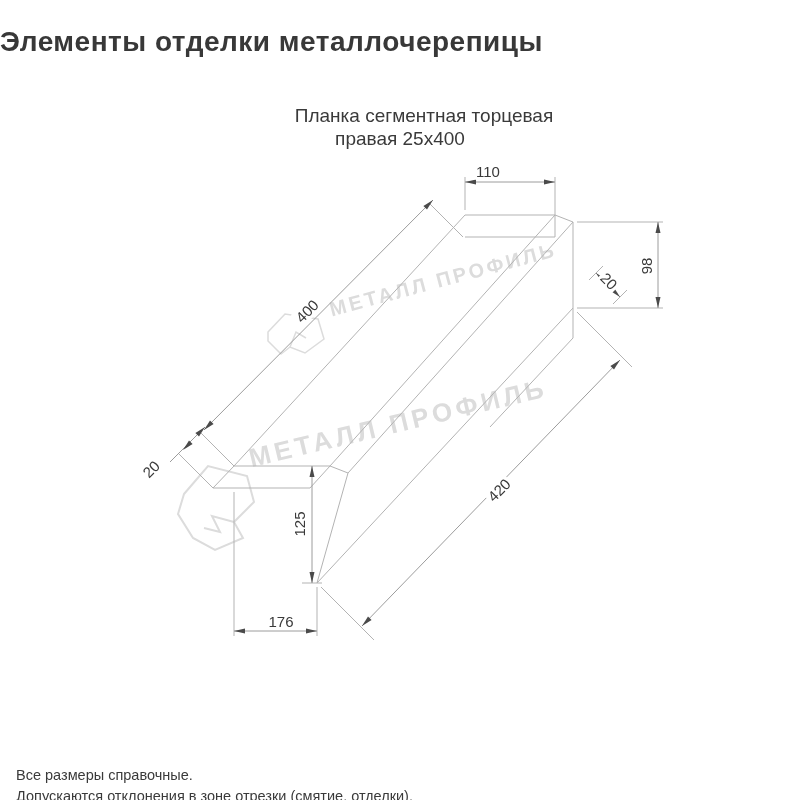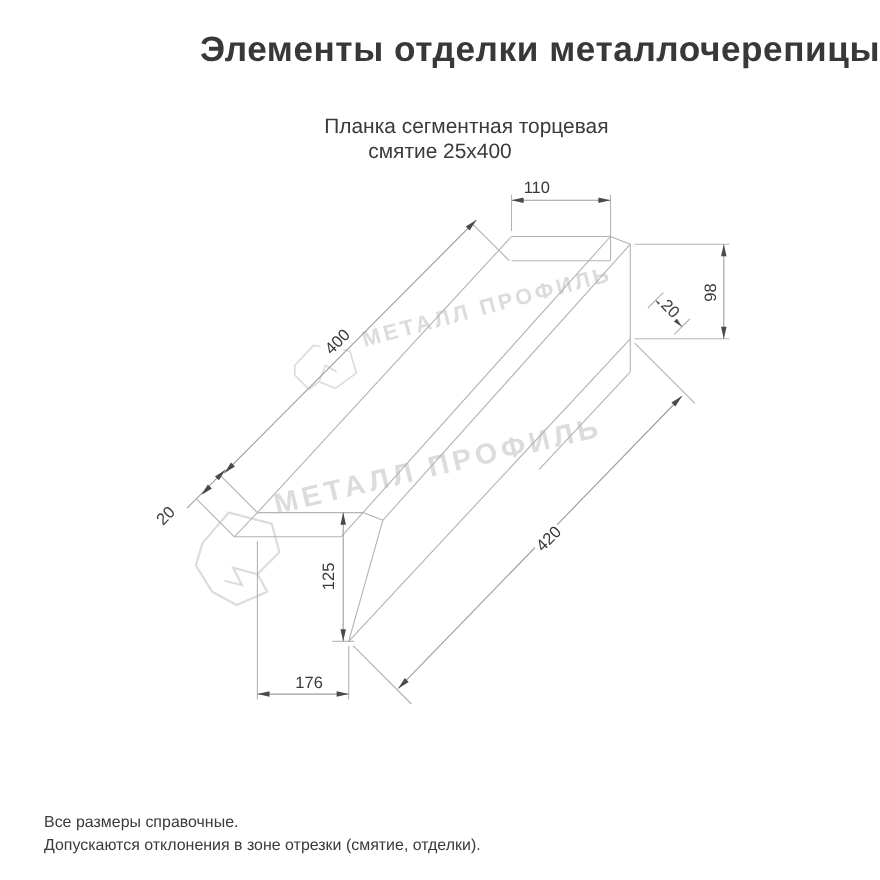--- a/index.html
+++ b/index.html
@@ -1,44 +1,44 @@
 <!DOCTYPE html>
 <html><head>
 <meta charset="utf-8">
 <style>
   html,body{margin:0;padding:0;}
   body{width:800px;height:800px;position:relative;background:#ffffff;overflow:hidden;
        font-family:"Liberation Sans", sans-serif;}
   .abs{position:absolute;}
-  .page-title{left:0;top:26px;width:800px;text-align:right;font-size:32px;font-weight:bold;
+  .page-title{left:0;top:26px;width:800px;text-align:left;font-size:28px;font-weight:bold;
               color:#383838;letter-spacing:0.5px;}
   .subtitle{left:0;width:800px;text-align:center;font-size:19px;color:#3a3a3a;}
   .subtitle.l1{top:105px;padding-left:24px;}
   .subtitle.l2{top:128px;}
   .dim-label{font-size:15px;color:#3a3a3a;background:#ffffff;padding:0 2px;white-space:nowrap;
              transform:translate(-50%,-50%) rotate(var(--r,0deg));}
   .wm{color:#dcdcdc;font-weight:600;white-space:nowrap;transform-origin:left top;}
   .wm1{left:327px;top:299px;font-size:20px;letter-spacing:3px;transform:rotate(-15deg);}
   .wm2{left:246px;top:444px;font-size:26px;letter-spacing:4px;transform:rotate(-13.5deg);}
-  .footnote{left:40px;font-size:14.5px;color:#3a3a3a;}
+  .footnote{left:16px;font-size:14.5px;color:#3a3a3a;margin-top:27px;}
   .footnote.f1{top:740px;}
   .footnote.f2{top:761px;}
   svg{position:absolute;left:0;top:0;}
   .part{stroke:#b3b3b3;stroke-width:1;fill:none;}
   .ext{stroke:#b3b3b3;stroke-width:1;fill:none;}
   .dim{stroke:#9c9c9c;stroke-width:1;fill:none;}
   .arrow{fill:#4a4a4a;stroke:none;}
   .logo{stroke:#dcdcdc;fill:none;}
 </style>
 </head>
 <body>
 
 <div class="abs page-title">Элементы отделки металлочерепицы</div>
 <div class="abs subtitle l1">Планка сегментная торцевая</div>
-<div class="abs subtitle l2">смятие 25х400</div>
+<div class="abs subtitle l2">правая 25х400</div>
 
 <div class="abs wm wm1">МЕТАЛЛ ПРОФИЛЬ</div>
 <div class="abs wm wm2">МЕТАЛЛ ПРОФИЛЬ</div>
 
 <svg width="800" height="800" viewBox="0 0 800 800">
 
   <g>
     <path class="logo" stroke-width="1.5" d="M 268,332 L 285,314 L 318,319 L 324,339 L 305,353 L 290,347 L 281,354 L 268,341 Z"></path>
     <path class="logo" stroke-width="1.5" d="M 290,347 L 296,332 L 306,338"></path>
   </g>

